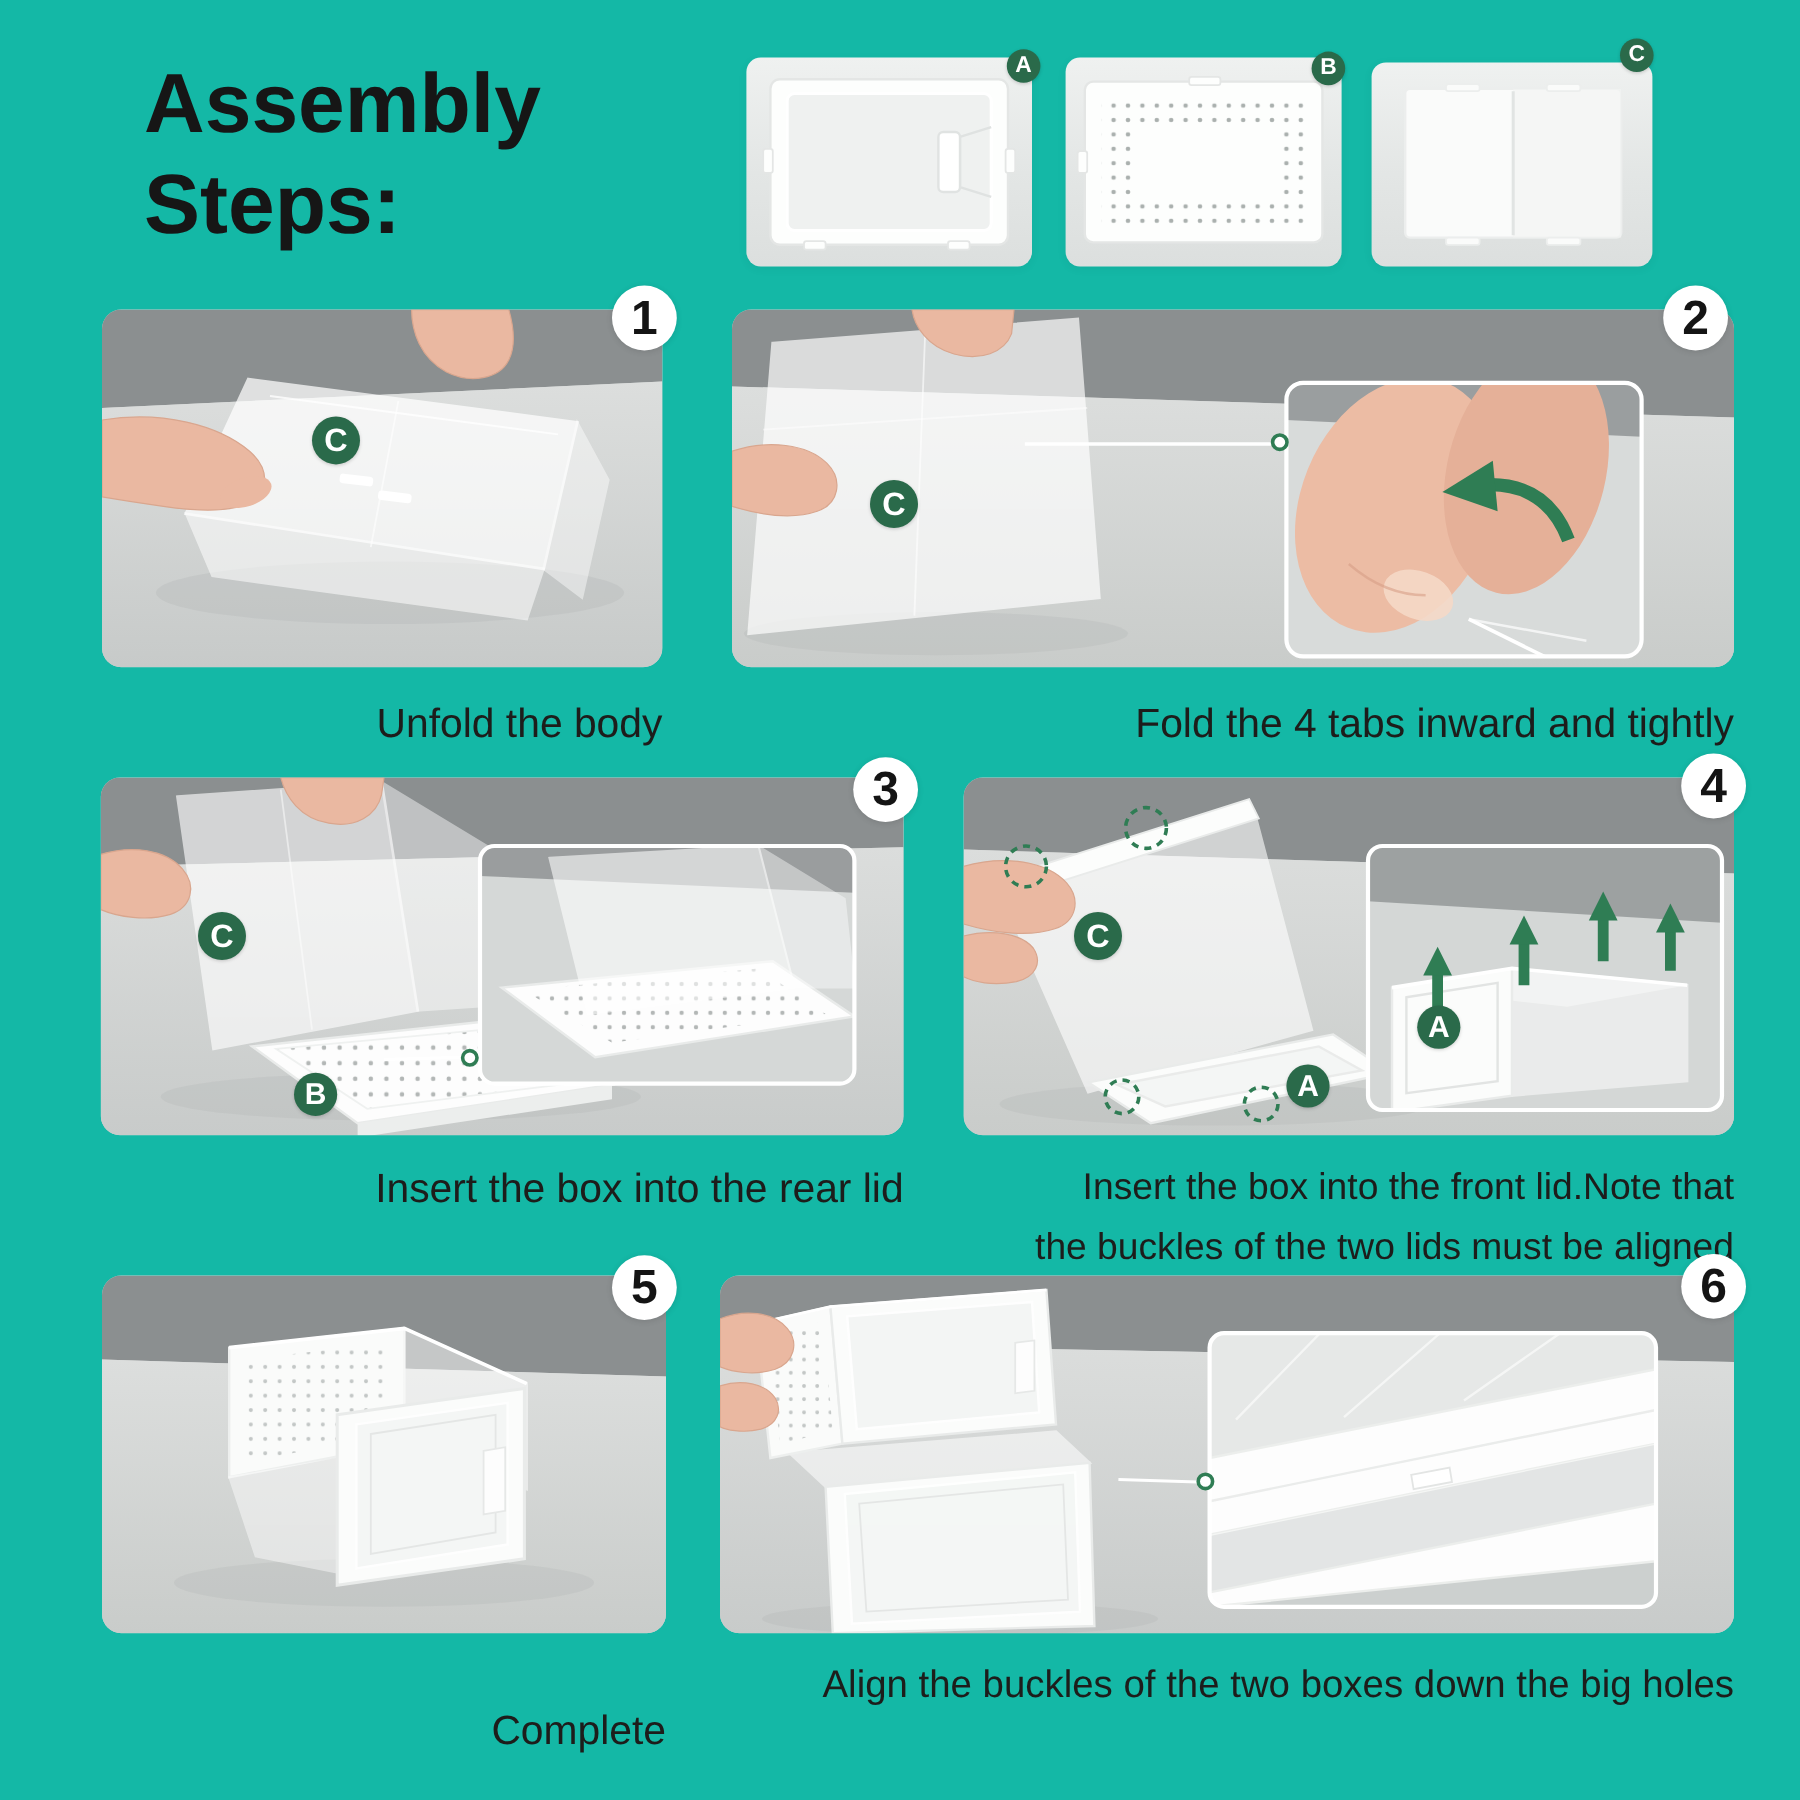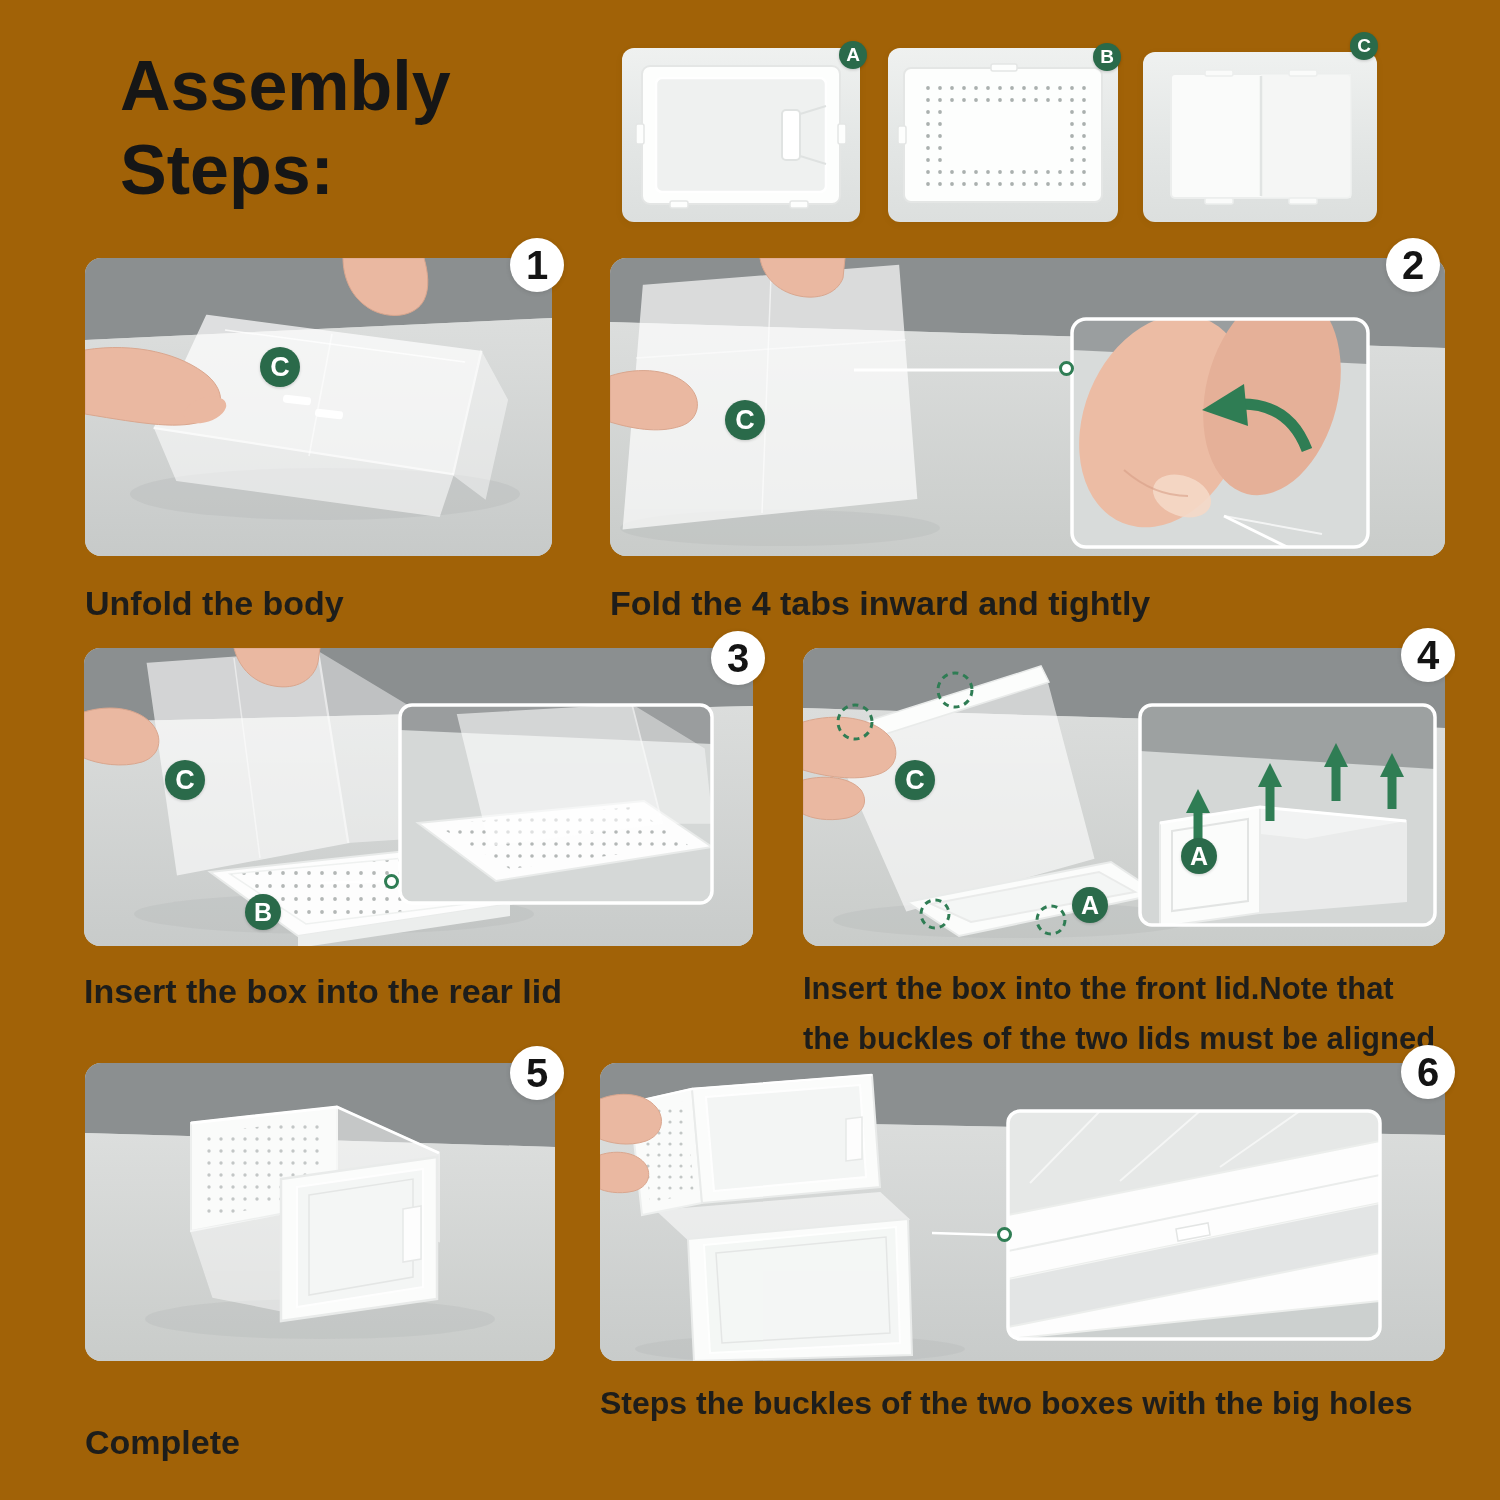--- a/index.html
+++ b/index.html
@@ -1,34 +1,34 @@
 <!DOCTYPE html>
 <html><head>
 <meta charset="utf-8">
 <style>
   html,body{margin:0;padding:0;}
   body{font-family:"Liberation Sans","DejaVu Sans",sans-serif;background:#9a9a9a;}
-  #canvas{position:relative;width:1500px;height:1500px;background:#a16207;overflow:hidden;margin:0 auto;}
+  #canvas{position:relative;width:1500px;height:1500px;background:#14b8a6;overflow:hidden;margin:0 auto;}
 
   
   .title{position:absolute;left:120px;top:44px;width:460px;
          font-size:70px;line-height:84px;font-weight:700;color:#161616;letter-spacing:0px;}
 
   
   .part-card{position:absolute;border-radius:12px;
              background:linear-gradient(180deg,#eff1f0 0%,#e3e6e5 55%,#dcdfde 100%);
              box-shadow:0 2px 8px rgba(0,0,0,0.05);}
   .part-card svg{position:absolute;left:0;top:0;}
 
   
   .photo{position:absolute;border-radius:16px;overflow:hidden;background:#cfd2d1;}
   .photo svg{position:absolute;left:0;top:0;display:block;}
 
   
-  .caption{position:absolute;text-align:left;color:#1d1d1b;font-size:34px;font-weight:700;}
+  .caption{position:absolute;text-align:right;color:#1d1d1b;font-size:34px;font-weight:400;}
   .caption div{line-height:50px;}
 
   
   .numbadge{position:absolute;width:54px;height:54px;border-radius:50%;background:#ffffff;
             color:#141414;display:flex;align-items:center;justify-content:center;
             font-size:40px;font-weight:700;box-shadow:0 1px 5px rgba(0,0,0,0.12);z-index:30;}
   .lbadge{position:absolute;border-radius:50%;background:#2a6a4a;color:#ffffff;
           display:flex;align-items:center;justify-content:center;font-weight:700;z-index:25;
           box-shadow:0 1px 3px rgba(0,0,0,0.18);}
   .lb-sm{width:28px;height:28px;font-size:19px;}
@@ -366,16 +366,16 @@
     <div>Insert the box into the front lid.Note that</div>
     <div>the buckles of the two lids must be aligned</div>
   </div>
   <div class="caption" style="left:84px;top:966px;width:669px;">
     <div>Insert the box into the rear lid</div>
   </div>
   <div class="caption" style="left:85px;top:1381px;width:470px;margin-top:36px;">
     <div>Complete</div>
   </div>
   <div class="caption" style="left:600px;top:1378px;width:845px;font-size:32px;">
-    <div>Steps the buckles of the two boxes with the big holes</div>
+    <div>Align the buckles of the two boxes down the big holes</div>
   </div>
 
 </div>
 
 </body></html>

